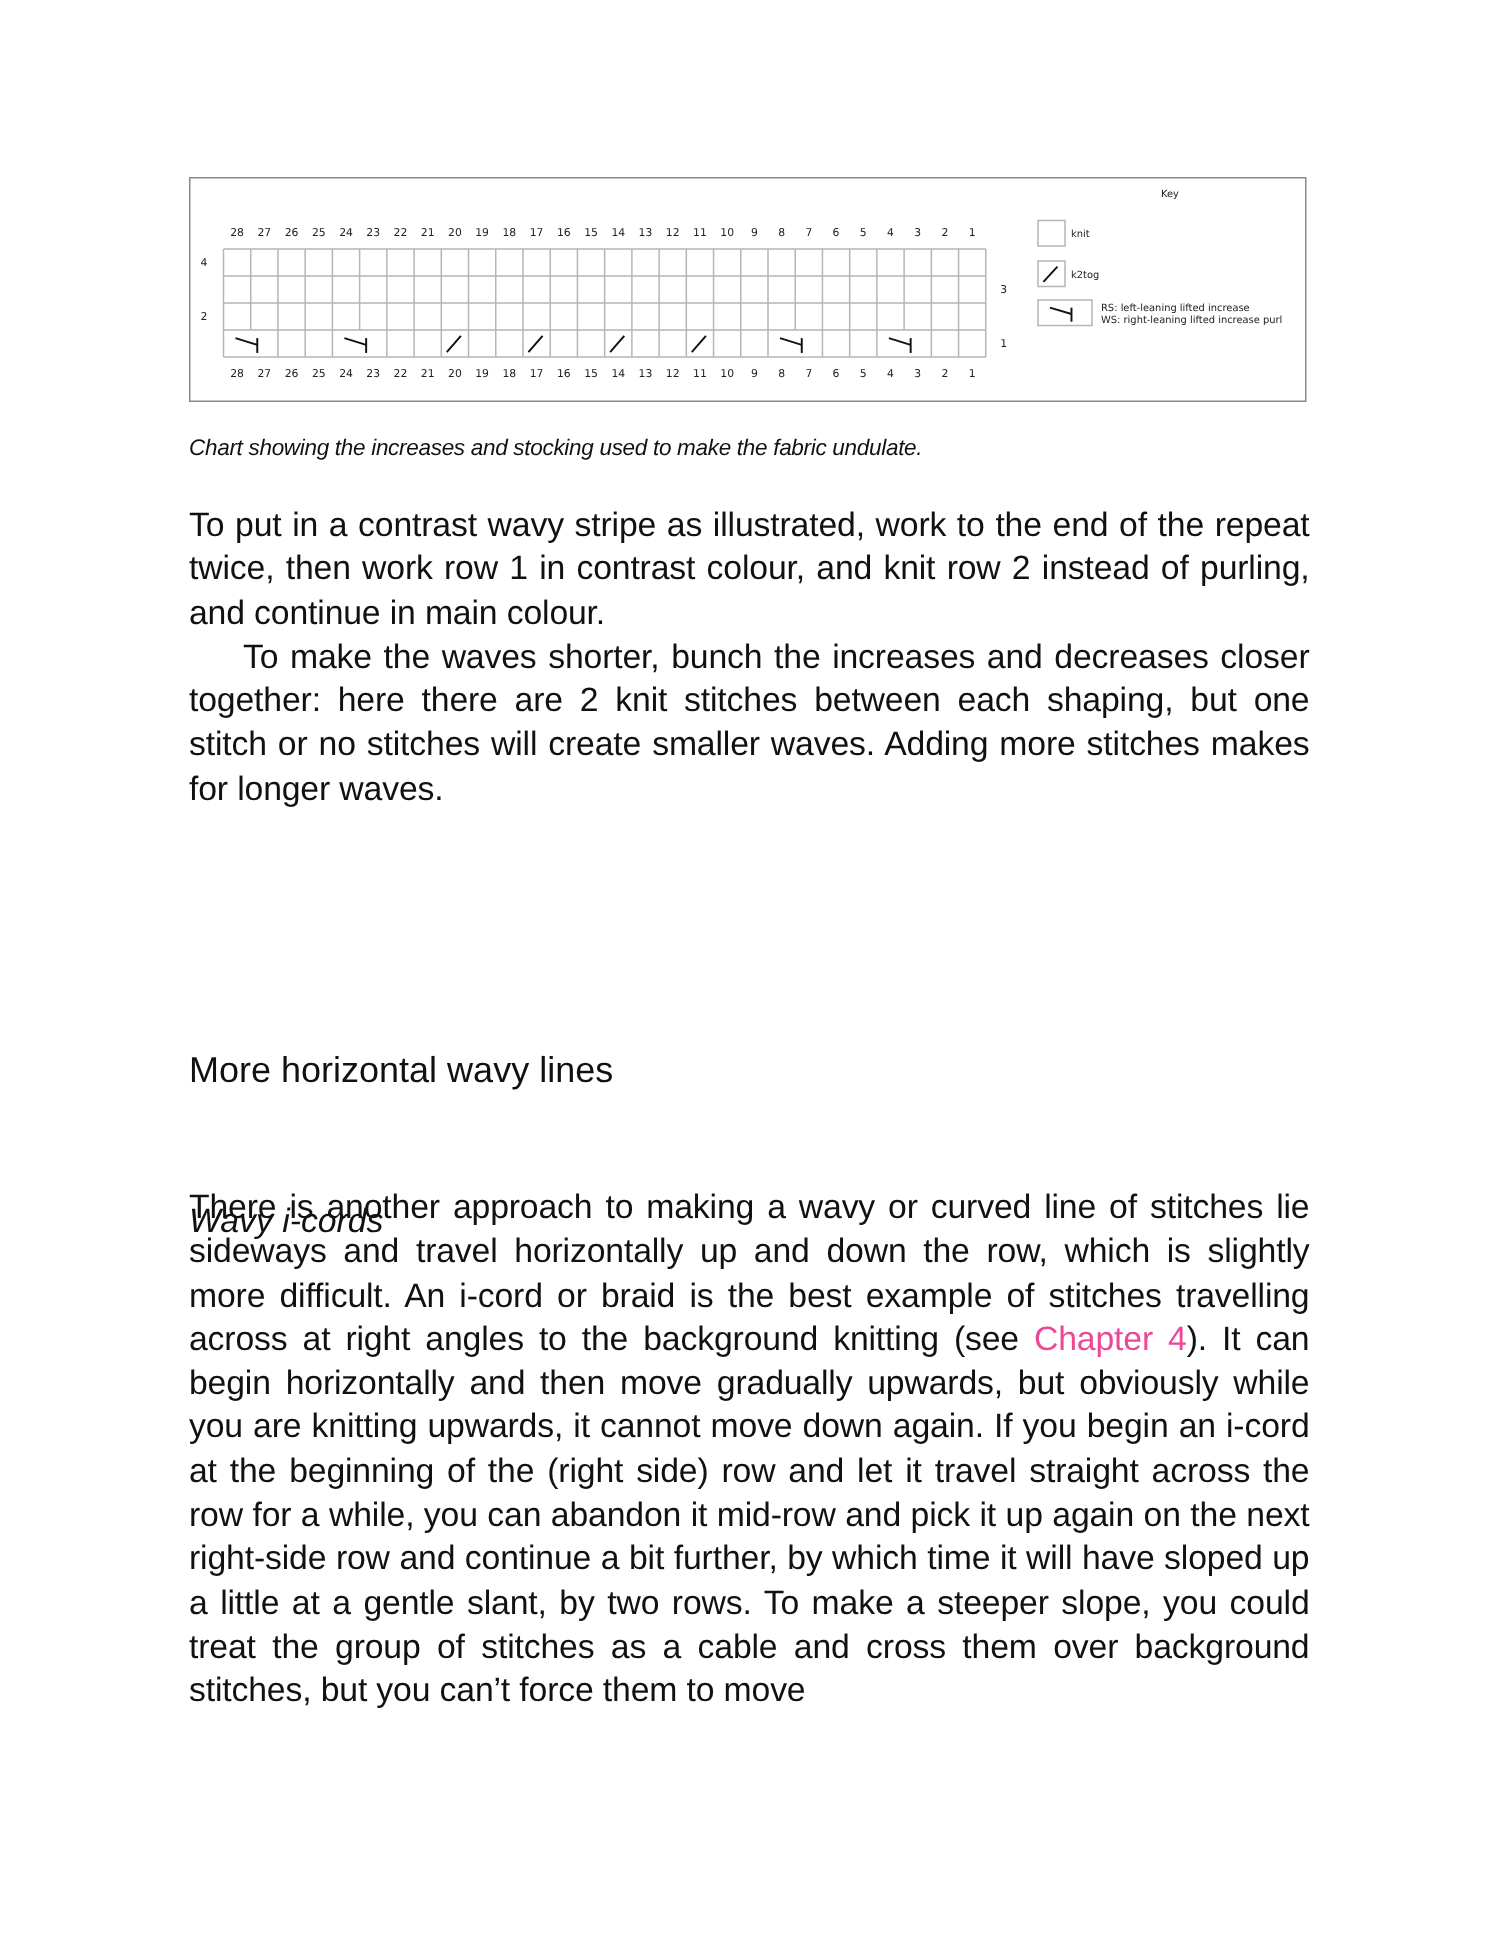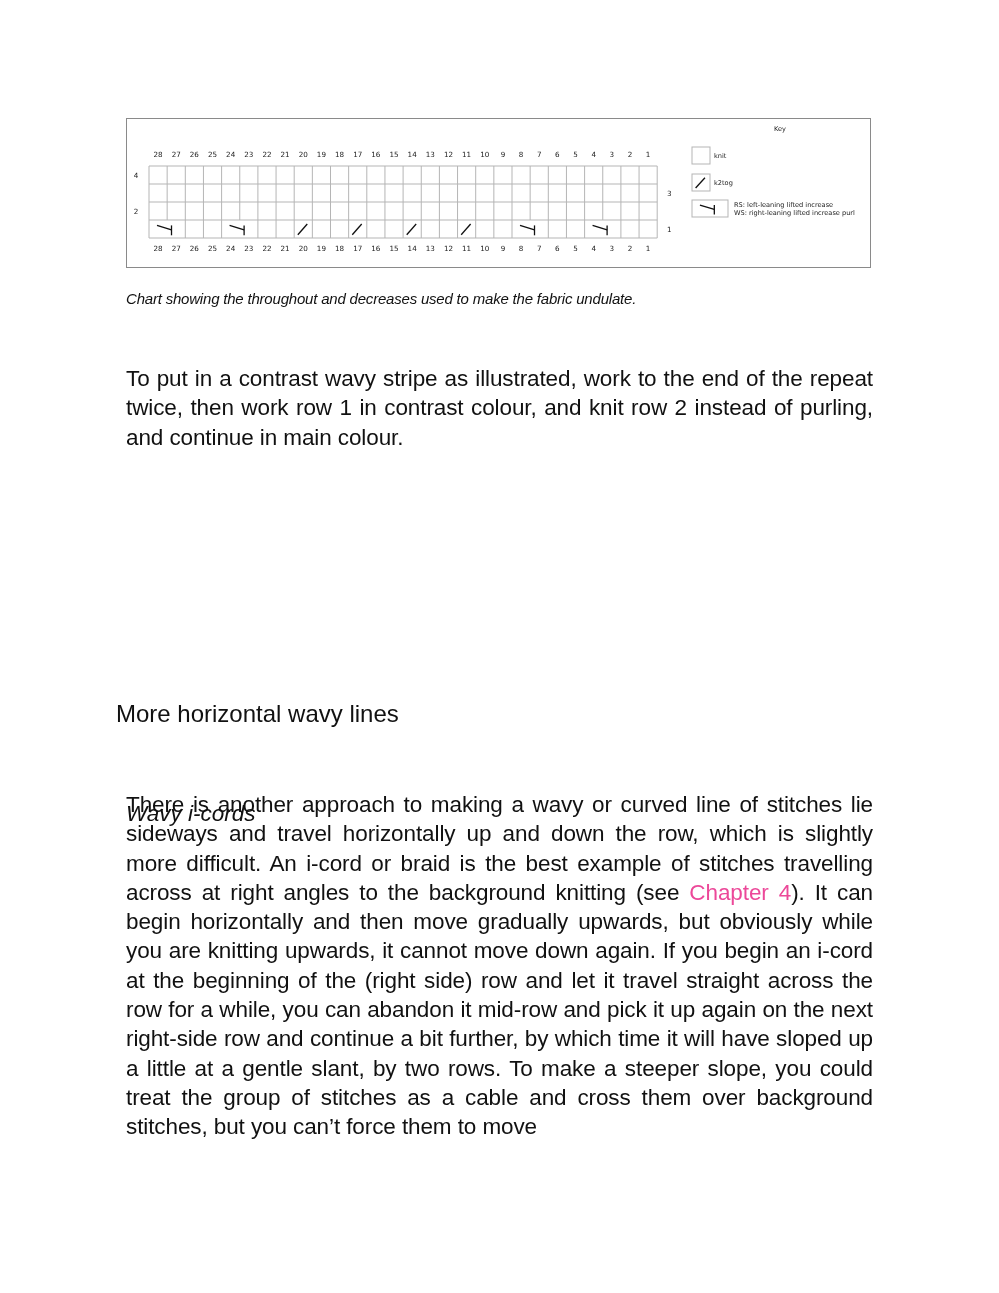--- a/index.html
+++ b/index.html
@@ -6,22 +6,22 @@
   body { width: 999px; height: 1293px; position: relative; overflow: hidden;
          font-family: "Liberation Sans", sans-serif; color: #111; }
   #chart-box { position: absolute; left: 126px; top: 118px; width: 745px; height: 150px;
                border: 1.5px solid #8a8a8a; box-sizing: border-box; }
   #chart-svg { position: absolute; left: 126px; top: 118px; }
   .caption { position: absolute; left: 126px; top: 290px; font-size: 15px; font-style: italic; color: #111; letter-spacing: -0.2px; }
   .body-text { position: absolute; left: 126px; width: 747px; font-size: 22.5px; line-height: 29.3px;
                text-align: justify; letter-spacing: -0.1px; }
   .body-text p { margin: 0; }
   .indent { text-indent: 36px; }
-  #para1 { top: 335px; margin-top: 29px; }
-  .heading { position: absolute; left: 116px; top: 700px; font-size: 24px; }
+  #para1 { top: 335px; }
+  .heading { position: absolute; left: 126px; top: 700px; font-size: 24px; }
   .subheading { position: absolute; left: 126px; top: 761px; font-size: 22.5px; font-style: italic; margin-top: 40px; }
   #para4 { top: 790px; }
   .link { color: #ec4899; }
   .ital { }
 </style>
 </head>
 <body>
 
 <div id="chart-box"></div>
 <svg id="chart-svg" width="745" height="150" xmlns="http://www.w3.org/2000/svg">
@@ -155,24 +155,25 @@
       <rect x="566" y="82" width="36" height="17" fill="none" stroke="#b5b5b5" stroke-width="1"></rect>
       <g>
         <line x1="573.92" y1="87.1" x2="588.32" y2="91.35" stroke="#111" stroke-width="1.3"></line>
         <line x1="588.32" y1="87.1" x2="588.32" y2="96.45" stroke="#111" stroke-width="1.3"></line>
       </g>
       <text x="608" y="89">RS: left-leaning lifted increase</text>
       <text x="608" y="97">WS: right-leaning lifted increase purl</text>
     </g>
 </svg>
 
-<div class="caption">Chart showing the throughout and decreases used to make the fabric undulate.</div>
+<div class="caption">Chart showing the increases and stocking used to make the fabric undulate.</div>
 
 <div class="body-text" id="para1">
   <p>To put in a contrast wavy stripe as illustrated, work to the end of the repeat twice, then work row 1 in contrast colour, and knit row 2 instead of purling, and continue in main colour.</p>
+  <p class="indent">To make the waves shorter, bunch the increases and decreases closer together: here there are 2 knit stitches between each shaping, but one stitch or no stitches will create smaller waves. Adding more stitches makes for longer waves.</p>
 </div>
 
 <div class="heading">More horizontal wavy lines</div>
 <div class="subheading">Wavy i-cords</div>
 
 <div class="body-text" id="para4">
   <p><span>There is another approach to making a wavy or curved line of stitches lie sideways and travel horizontally up and down the row, which is slightly more difficult. An i-cord or braid is the best example of stitches travelling across at right angles to the background knitting (</span><span class="ital">see</span> <span class="link">Chapter 4</span><span>). It can begin horizontally and then move gradually upwards, but obviously while you are knitting upwards, it cannot move down again. If you begin an i-cord at the beginning of the (right side) row and let it travel straight across the row for a while, you can abandon it mid-row and pick it up again on the next right-side row and continue a bit further, by which time it will have sloped up a little at a gentle slant, by two rows. To make a steeper slope, you could treat the group of stitches as a cable and cross them over background stitches, but you can’t force them to move</span></p>
 </div>
 
 </body></html>

